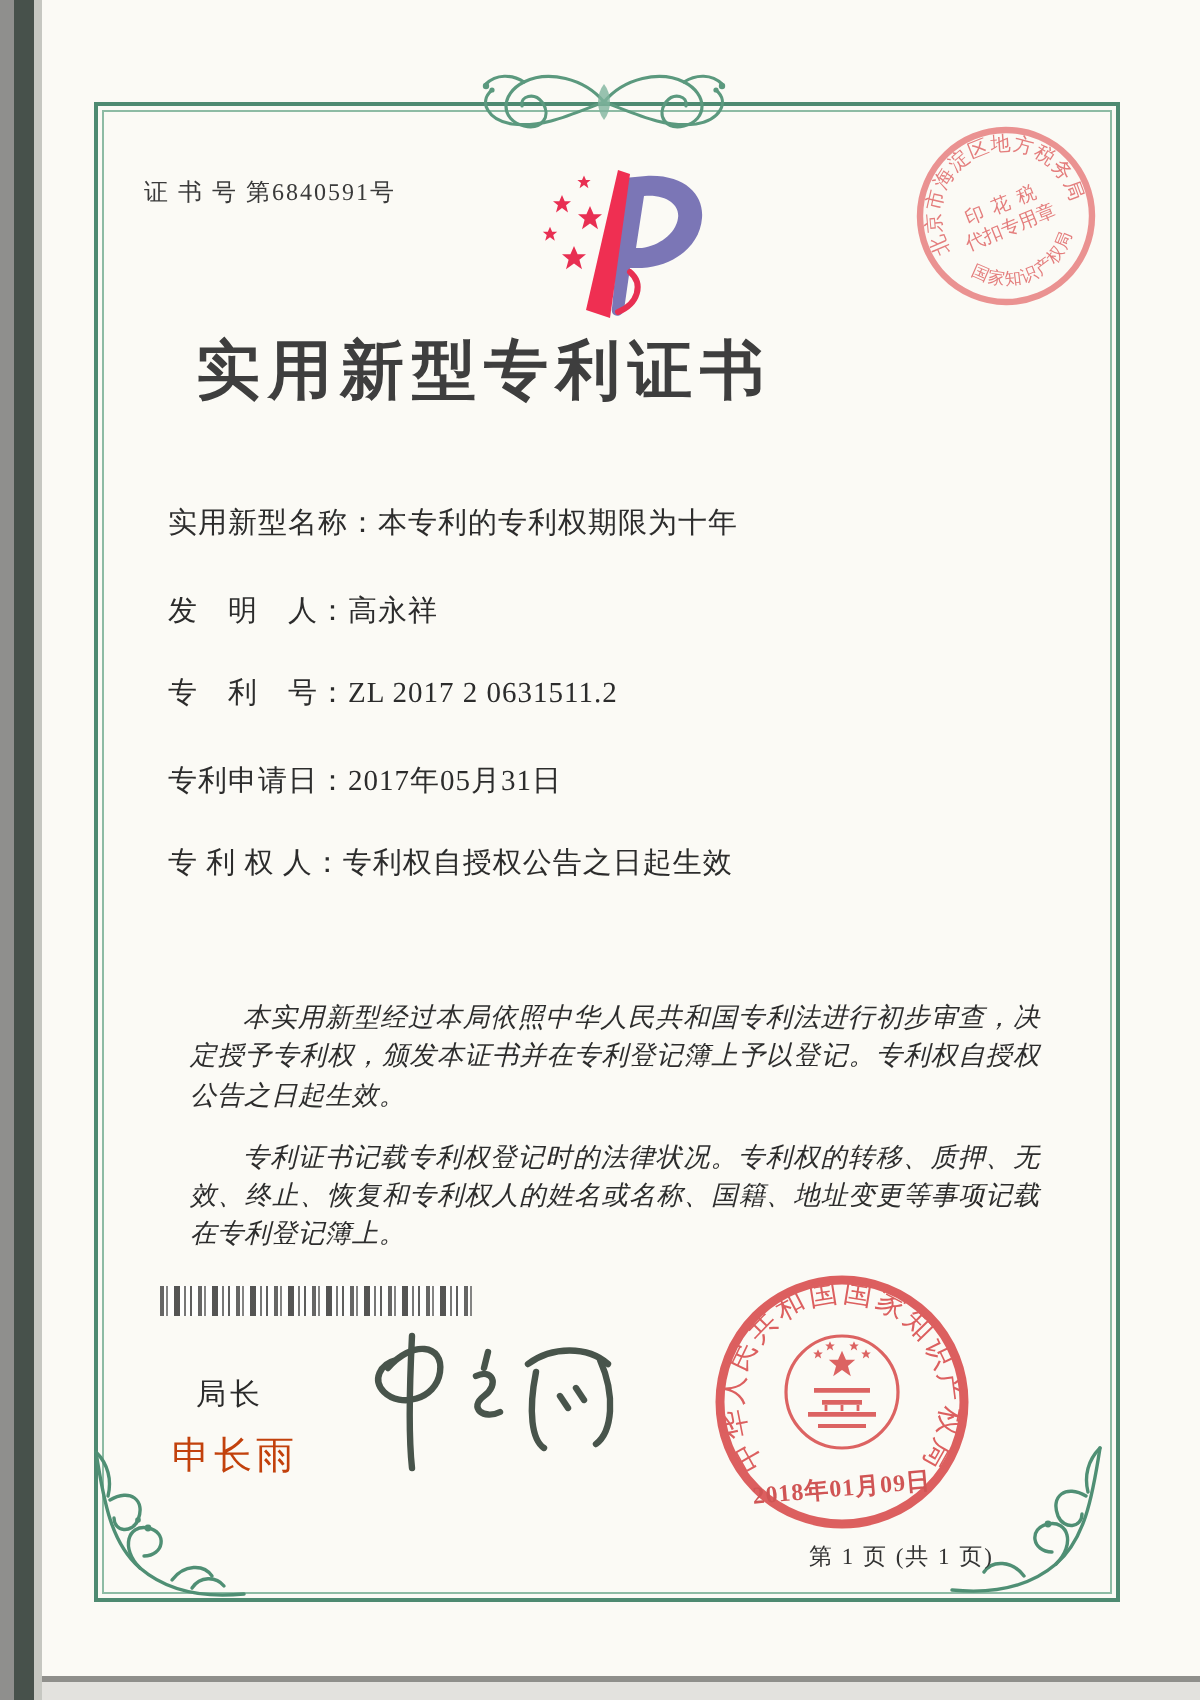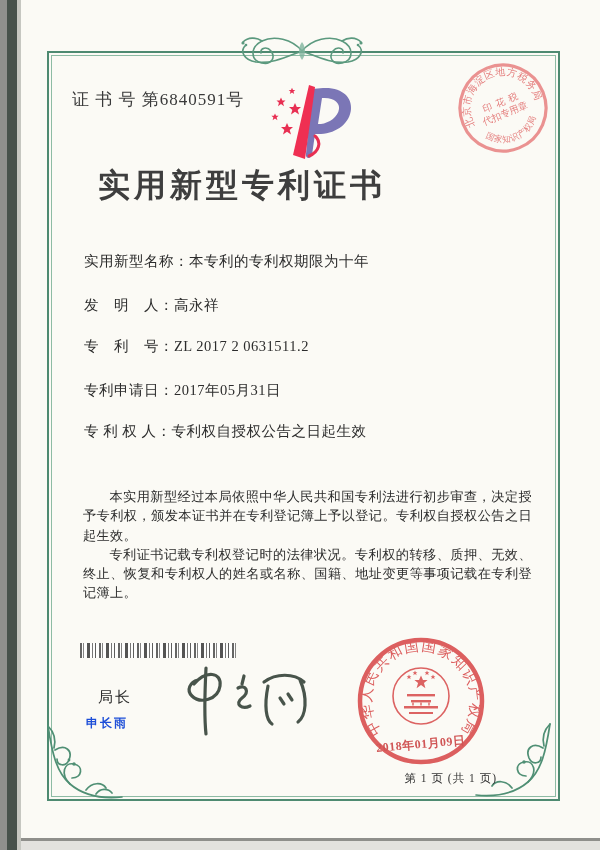--- a/index.html
+++ b/index.html
@@ -10,36 +10,36 @@
   .edge-left-dark{position:absolute;left:7px;top:0;width:10px;height:850px;background:#47514b;}
   .edge-left-light{position:absolute;left:17px;top:0;width:4px;height:850px;background:#c6c7c1;}
   .paper{position:absolute;left:21px;top:0;width:579px;height:838px;background:#fbfaf5;}
   .edge-bottom-line{position:absolute;left:21px;top:838px;width:579px;height:3px;background:#8f8f8b;}
   .edge-bottom-shadow{position:absolute;left:21px;top:841px;width:579px;height:9px;background:#e3e2de;}
   
   .frame{position:absolute;left:47px;top:51px;width:509px;height:746px;border:2px solid #4e8a71;}
   .frame-inner{position:absolute;inset:2px;border:1px solid #8dbba4;}
   .orn{position:absolute;}
   
-  .certno{position:absolute;left:72px;top:88px;font-size:17px;color:#3a3a3a;letter-spacing:1px;}
+  .certno{position:absolute;left:72px;top:88px;font-size:12px;color:#3a3a3a;letter-spacing:1px;}
   .logo{position:absolute;left:252px;top:84px;}
   .title{position:absolute;left:0;top:164px;width:484px;text-align:center;
          font-size:32px;font-weight:700;color:#3e3e3e;letter-spacing:4px;}
   .field{position:absolute;left:84px;font-size:14.5px;color:#2c2c2c;letter-spacing:.5px;white-space:nowrap;}
   .f0{top:252px}.f1{top:296px}.f2{top:337px}.f3{top:381px}.f4{top:422px}.f5{top:466px}
   .paras{position:absolute;left:83px;top:487px;width:449px;font-size:13.2px;line-height:19.3px;
          color:#2d2d2d;text-align:justify;letter-spacing:.3px;}
-  .paras p{margin:0;text-indent:2em;}
+  .paras p{margin:12px;text-indent:2em;font-style:italic;}
   .barcode{position:absolute;left:80px;top:643px;width:156px;height:15px;opacity:.82;
     background:repeating-linear-gradient(90deg,
       #454545 0 2px,#fff 2px 3px,#6a6a6a 3px 4px,#fff 4px 7px,
       #303030 7px 10px,#fff 10px 12px,#5a5a5a 12px 13px,#fff 13px 15px,
       #3c3c3c 15px 16px,#fff 16px 19px);}
   .signer-title{position:absolute;left:86px;top:688px;font-size:15px;color:#2b2b2b;letter-spacing:2px;margin-left:12px;}
-  .signer-name{position:absolute;left:86px;top:715px;font-size:12px;color:#1d4ed8;letter-spacing:2px;font-weight:bold;}
+  .signer-name{position:absolute;left:86px;top:715px;font-size:19px;color:#c2410c;letter-spacing:2px;}
   .signature{position:absolute;left:172px;top:658px;}
   .footer{position:absolute;left:0;top:771px;width:497px;text-align:right;
           font-size:11.5px;color:#333;letter-spacing:1px;}
   .seal-main{position:absolute;left:356px;top:636px;}
   .seal-tax{position:absolute;left:455px;top:58px;}
   svg text{font-family:"Liberation Serif","DejaVu Serif",serif;}
 </style>
 </head>
 <body>
 

